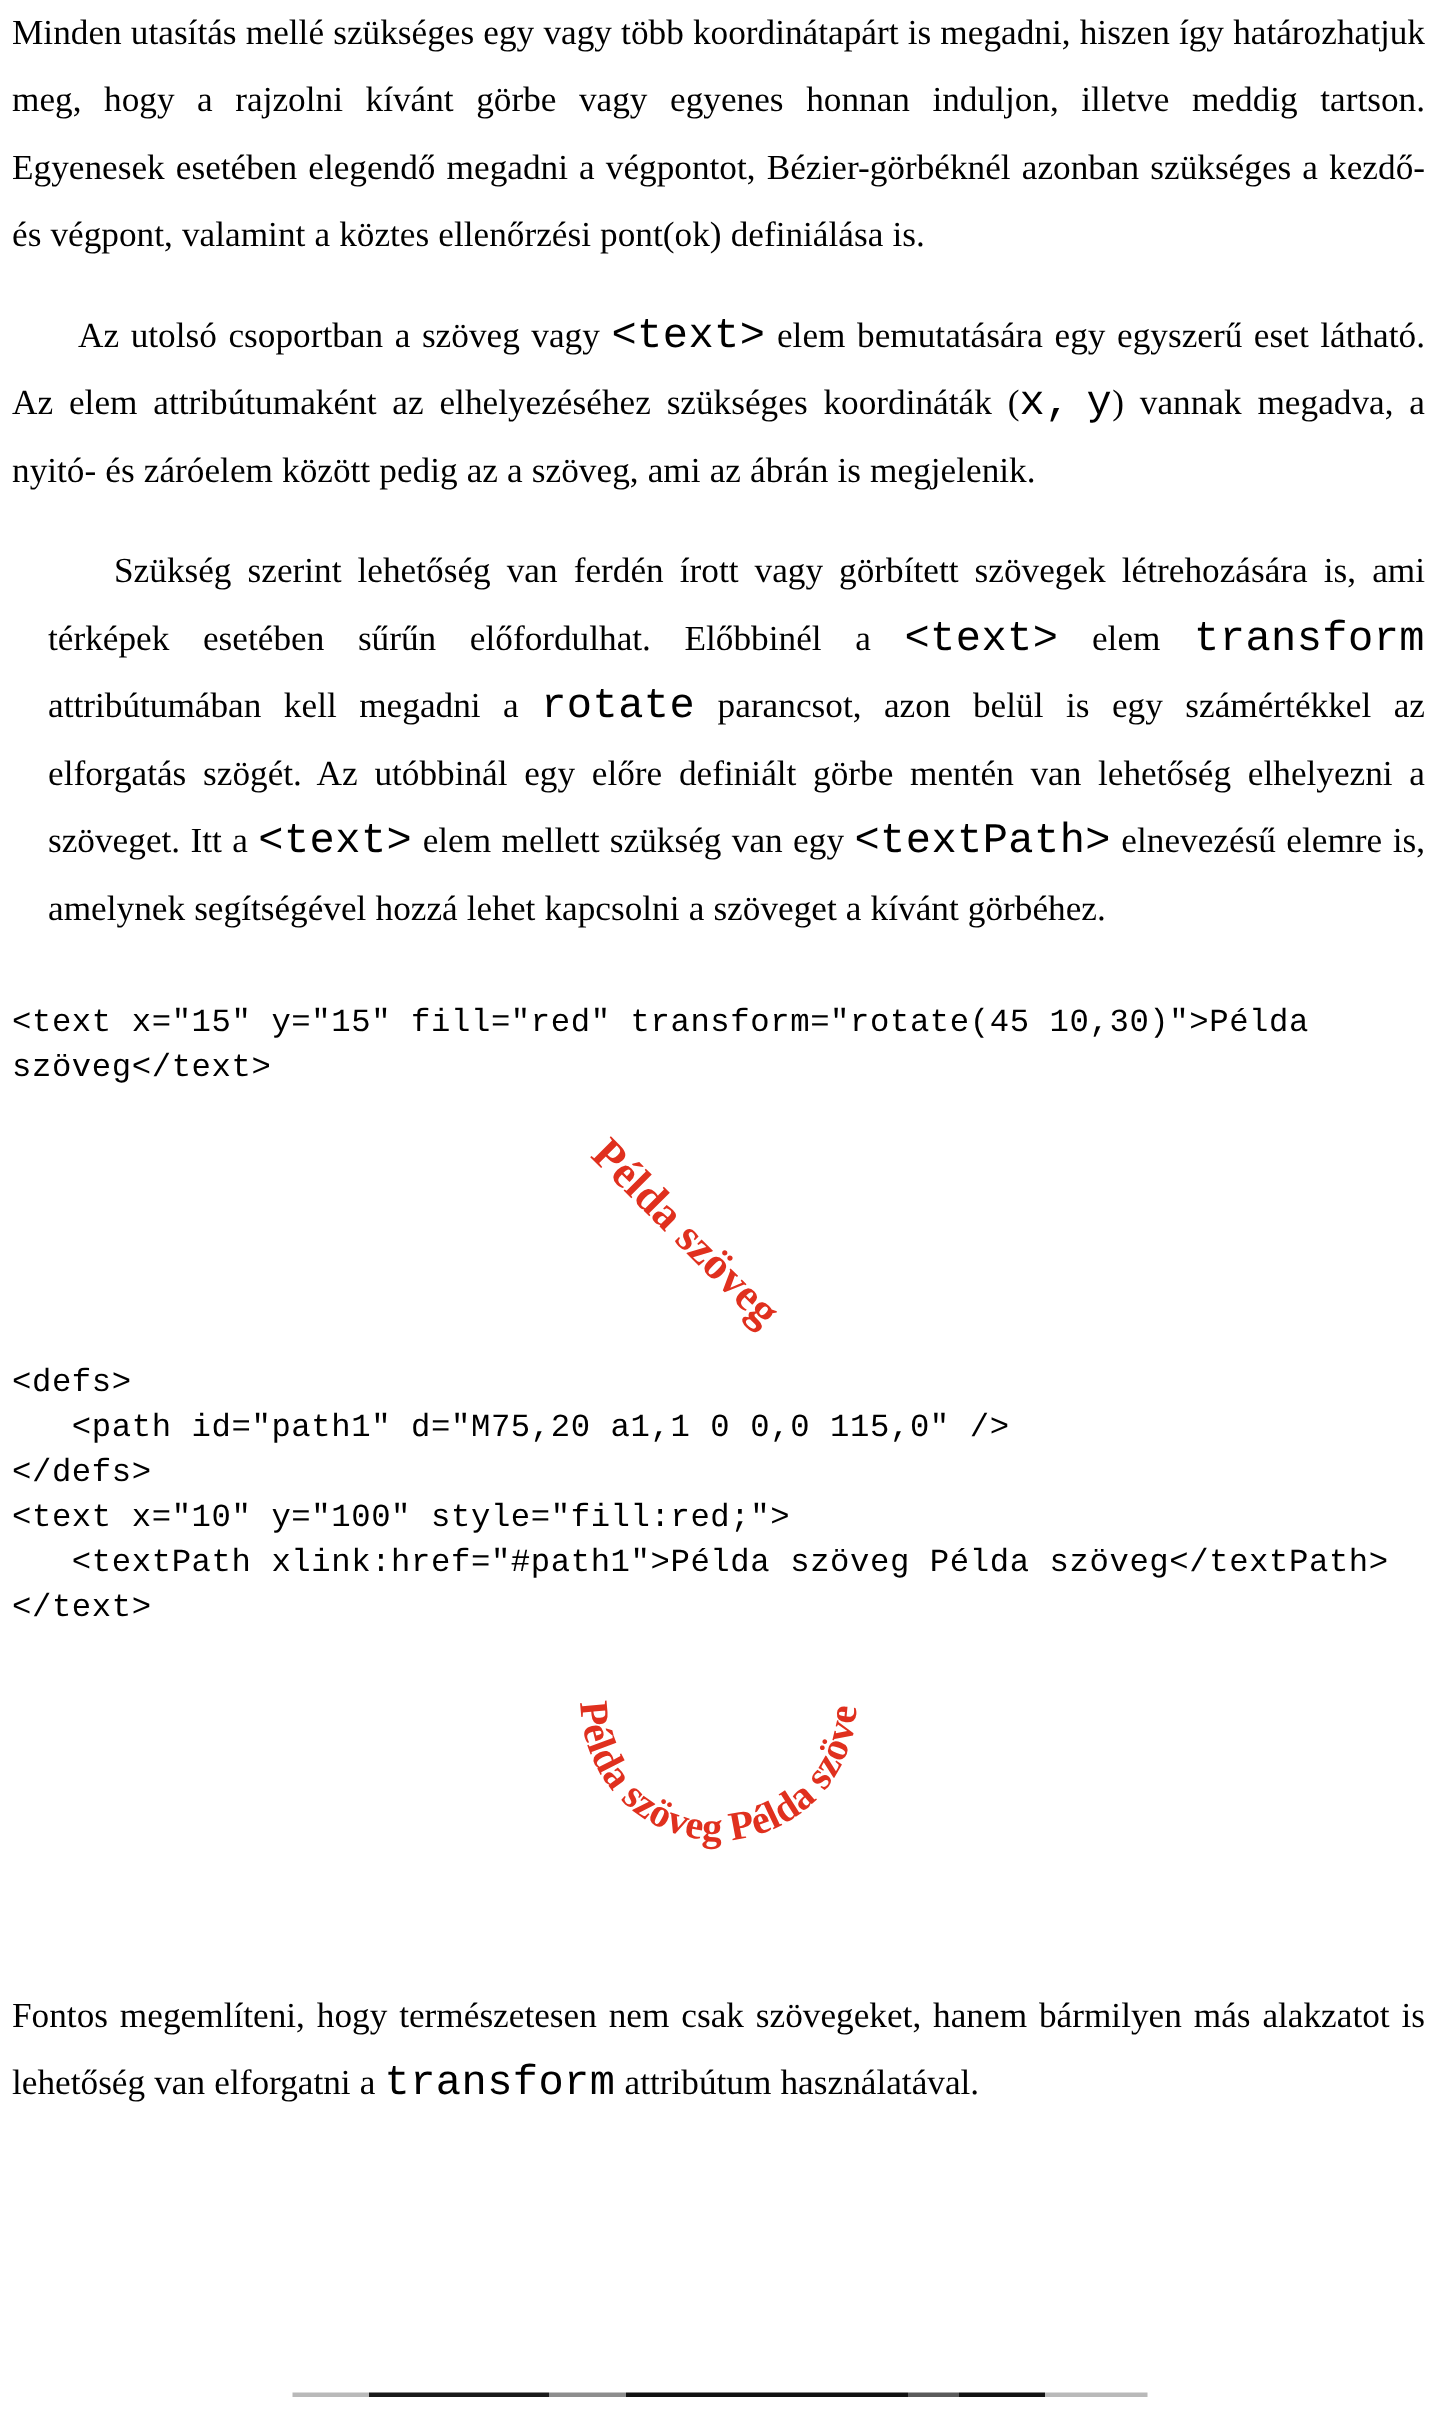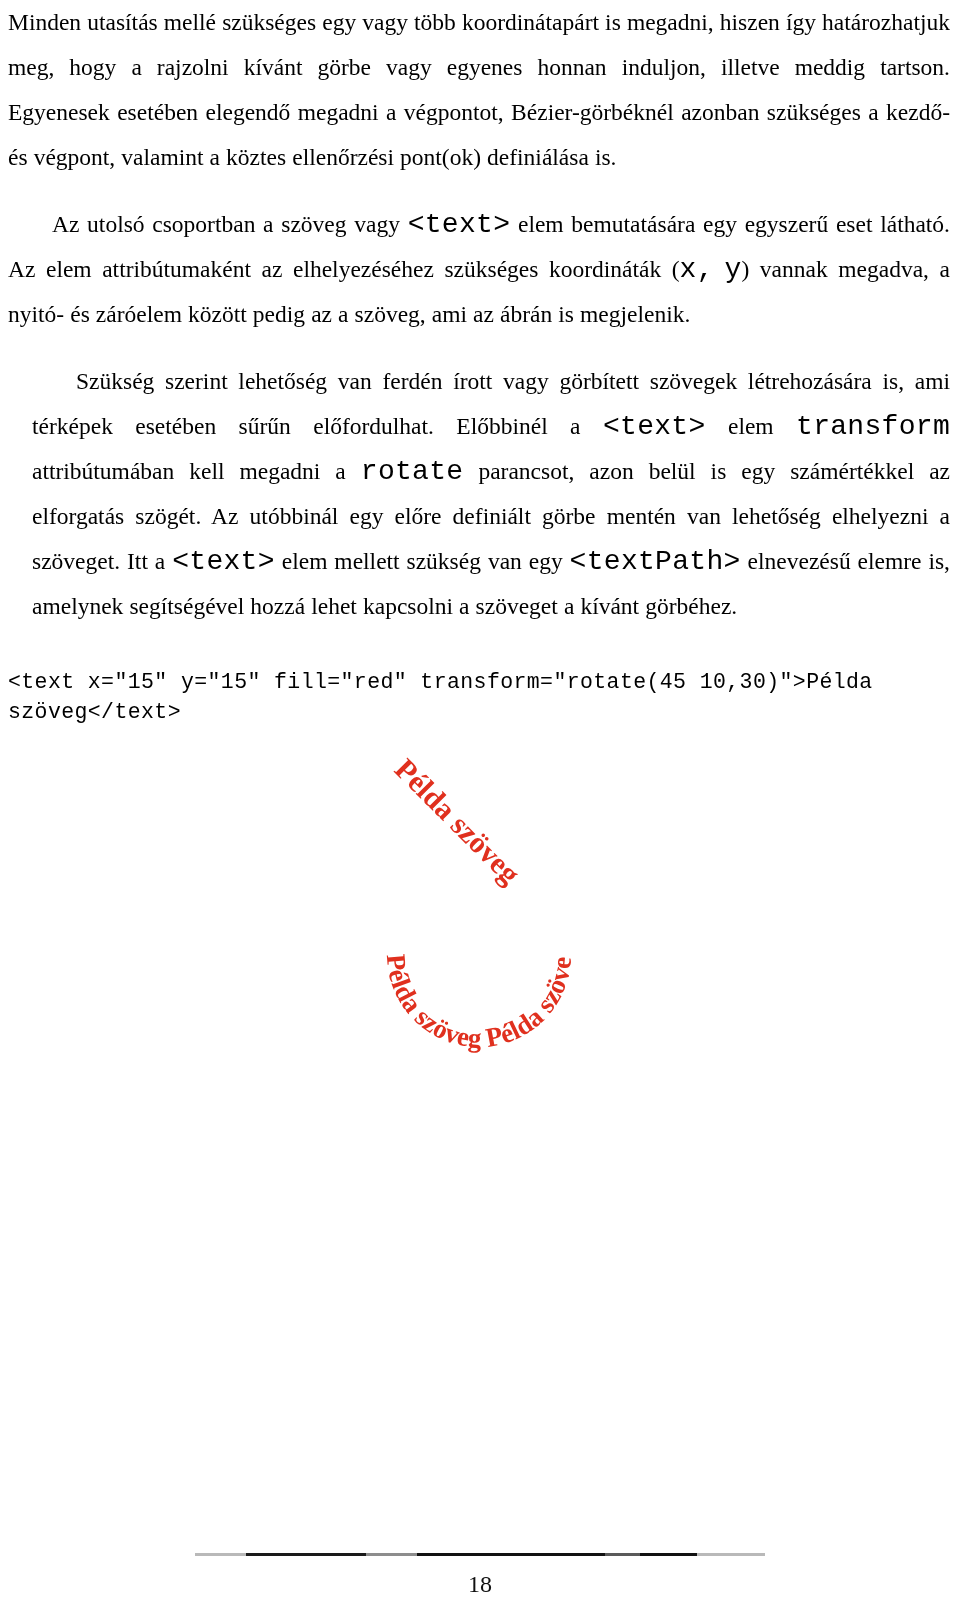--- a/index.html
+++ b/index.html
@@ -129,31 +129,37 @@
 
   <pre class="codeblock cb1">&lt;text x="15" y="15" fill="red" transform="rotate(45 10,30)"&gt;Példa
 szöveg&lt;/text&gt;</pre>
 
   <div class="figure fig-rotated">
     <svg width="260" height="170" viewBox="0 0 260 170" xmlns="http://www.w3.org/2000/svg" aria-hidden="true">
       <text class="svgtext" x="44" y="34" font-size="30" fill="#e0301e" transform="rotate(45 44 34)" id="fig1text">Példa szöveg</text>
     </svg>
   </div>
 
+  <pre class="codeblock cb2">&lt;defs&gt;
+   &lt;path id="path1" d="M75,20 a1,1 0 0,0 115,0" /&gt;
+&lt;/defs&gt;
+&lt;text x="10" y="100" style="fill:red;"&gt;
+   &lt;textPath xlink:href="#path1"&gt;Példa szöveg Példa szöveg&lt;/textPath&gt;
+&lt;/text&gt;</pre>
 
   <div class="figure fig-curved">
     <svg width="300" height="180" viewBox="0 0 300 180" xmlns="http://www.w3.org/2000/svg" aria-hidden="true">
       <defs>
         <path id="path1" d="M58,22 a1,1 0 0,0 184,0" fill="none"></path>
       </defs>
       <text class="svgtext" font-size="27" fill="#e0301e">
         <textPath href="#path1" xlink:href="#path1" id="fig2text">Példa szöveg Példa szöveg</textPath>
       </text>
     </svg>
   </div>
 
+  <p class="para" style="margin-top:24px;" id="p4">Fontos megemlíteni, hogy természetesen nem csak szövegeket, hanem bármilyen más alakzatot is lehetőség van elforgatni a <code>transform</code> attribútum használatával.</p>
 
   <div class="footer">
     <div class="footer-rule"></div>
-    <div class="page-number">18</div>
   </div>
 
 </div>
 
 </body></html>

